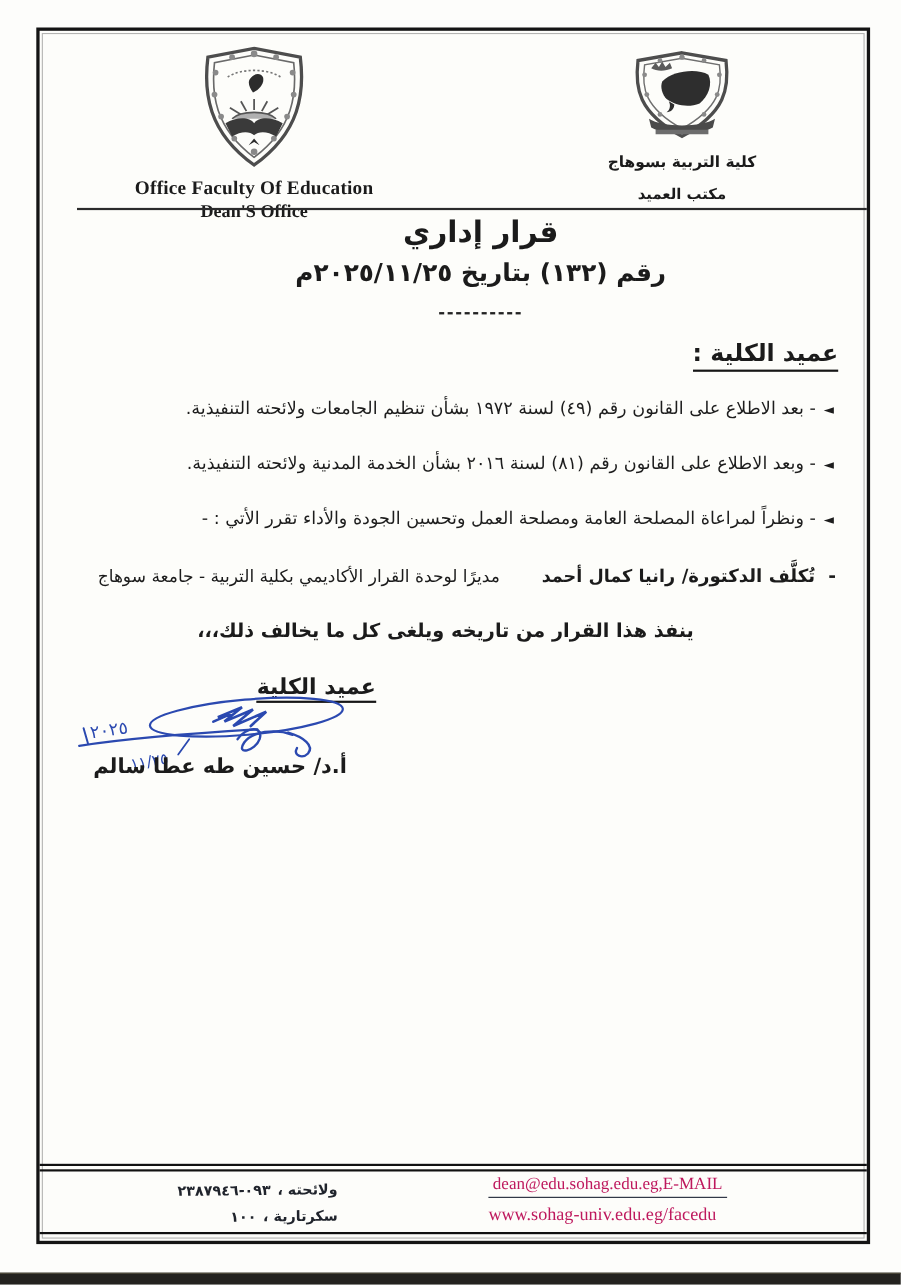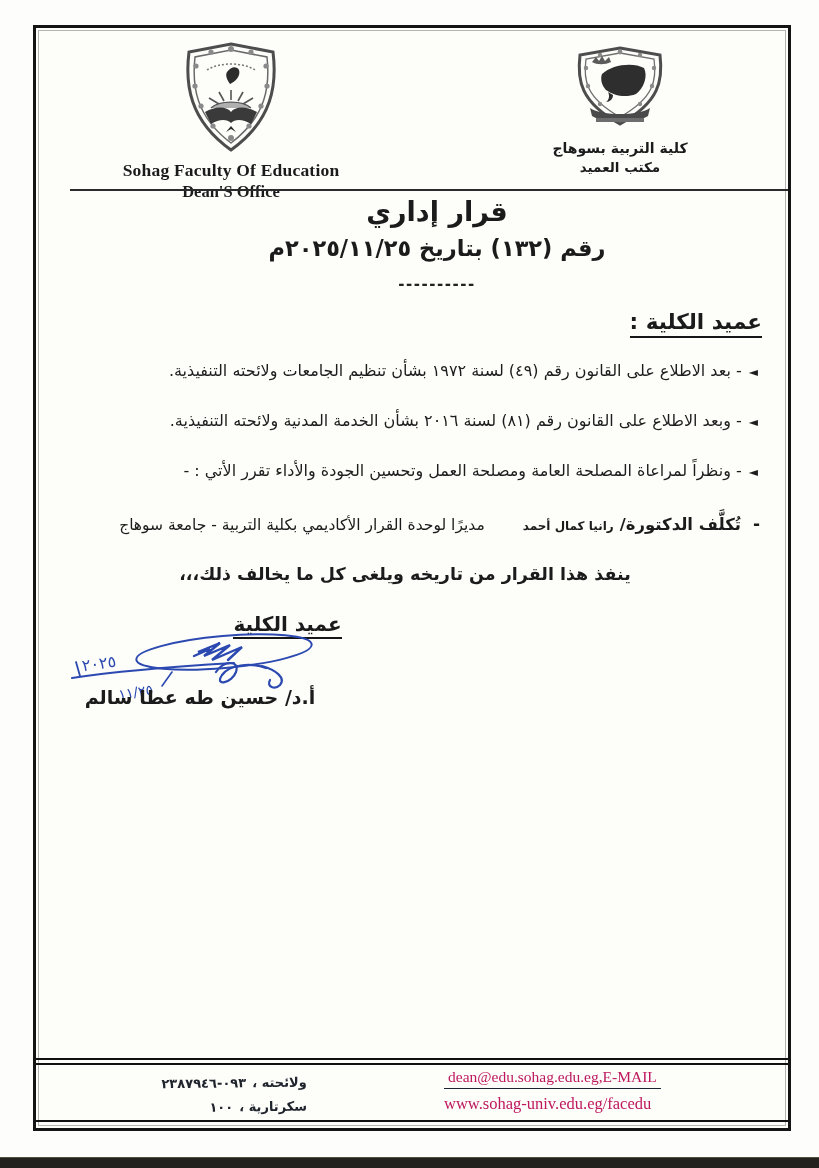--- a/index.html
+++ b/index.html
@@ -16,21 +16,21 @@
     position:absolute;left:2px;right:2px;top:2px;bottom:2px;
     border:1px solid #5a5a5a;opacity:.45;pointer-events:none;
   }
   
   .header-left{position:absolute;left:60px;top:14px;width:270px;text-align:center;}
   .header-right{position:absolute;left:484px;top:18px;width:200px;text-align:center;direction:rtl;}
   .emblem{display:block;margin:0 auto;}
   .en-cap1{font-family:"Liberation Serif",serif;font-weight:bold;font-size:17.5px;margin-top:6px;letter-spacing:.2px;}
   .en-cap2{font-family:"Liberation Serif",serif;font-weight:bold;font-size:16.5px;margin-top:1px;}
   .ar-cap1{font-weight:bold;font-size:14px;margin-top:8px;}
-  .ar-cap2{font-weight:bold;font-size:13.5px;margin-top:3px;}
+  .ar-cap2{font-weight:bold;font-size:13.5px;margin-top:13px;}
   .header-rule{position:absolute;left:34px;right:0px;top:161px;border-top:2px solid #2b2b2b;}
   
   .doc-title{position:absolute;left:0;right:0;top:168px;text-align:center;padding-left:50px;
     font-weight:bold;font-size:27px;direction:rtl;}
   .doc-subtitle{position:absolute;left:0;right:0;top:207px;text-align:center;padding-left:50px;
     font-weight:bold;font-size:22.5px;direction:rtl;}
   .doc-dashes{position:absolute;left:0;right:0;top:247px;text-align:center;padding-left:50px;
     font-weight:bold;font-size:15px;letter-spacing:1.5px;color:#222;}
   
   .section-heading{position:absolute;right:26px;top:281px;direction:rtl;font-weight:bold;font-size:21.5px;}
@@ -38,21 +38,21 @@
   
   .bullet{position:absolute;right:30px;direction:rtl;display:flex;align-items:flex-start;
     white-space:nowrap;font-size:16px;color:#1d1d1d;}
   .bullet .marker{font-size:12px;margin-left:7px;line-height:22px;}
   .b1{top:333px;} .b2{top:383px;} .b3{top:433px;}
   
   .decision{position:absolute;right:28px;left:20px;top:486px;direction:rtl;display:flex;
     align-items:baseline;white-space:nowrap;}
   .decision .d-dash{font-weight:bold;font-size:17px;margin-left:12px;}
   .decision .d-intro{font-size:16.5px;font-weight:600;}
-  .decision .d-name{font-weight:bold;font-size:12px;margin-right:6px;letter-spacing:.3px;}
+  .decision .d-name{font-weight:bold;font-size:16px;margin-right:6px;letter-spacing:.3px;}
   .decision .d-role{font-size:15.5px;margin-right:38px;}
   .enforcement{position:absolute;left:0;right:14px;top:536px;text-align:center;direction:rtl;
     font-weight:bold;font-size:17.5px;letter-spacing:.2px;}
   
   .sig-title{position:absolute;left:189px;top:584px;width:125px;text-align:center;direction:rtl;
     font-weight:bold;font-size:20px;}
   .sig-title span{border-bottom:2.5px solid #161616;padding-bottom:1px;}
   .sig-svg{position:absolute;left:30px;top:598px;}
   .sig-name{position:absolute;left:44px;top:658px;width:240px;text-align:center;direction:rtl;
     font-weight:bold;font-size:19px;}
@@ -103,21 +103,21 @@
             <line x1="38" y1="50" x2="43" y2="59"></line>
           <line x1="62" y1="50" x2="57" y2="59"></line>
             <line x1="28" y1="56" x2="38" y2="62"></line>
           <line x1="72" y1="56" x2="62" y2="62"></line>
         </g>
         <path d="M30 66 A22 10 0 0 1 70 66" fill="#b0b0b0" stroke="#555" stroke-width="1.4"></path>
         <path d="M24 70 C34 64 46 64 50 70 C54 64 66 64 76 70 L70 82 C62 77 54 77 50 81 C46 77 38 77 30 82 Z" fill="#3a3a3a"></path>
         <path d="M50 70 L50 84 L45 90 L50 87 L55 90 L50 84" fill="#2c2c2c"></path>
         <circle cx="50" cy="96" r="3" fill="#888"></circle>
       </svg>
-      <div class="en-cap1">Sohag Faculty Of Education</div>
+      <div class="en-cap1">Office Faculty Of Education</div>
       <div class="en-cap2">Dean'S Office</div>
     </div>
 
     <div class="header-right">
       <svg class="emblem" width="96" height="86" viewBox="0 0 96 86">
         <path d="M48 2 L88 9 C91 34 88 56 48 78 C8 56 5 34 8 9 Z" fill="none" stroke="#4d4d4d" stroke-width="3"></path>
         <path d="M48 7 L82 13 C85 34 82 52 48 71 C14 52 11 34 14 13 Z" fill="none" stroke="#6f6f6f" stroke-width="1.3"></path>
         <g fill="#8a8a8a">
           <circle cx="48" cy="6" r="2.4"></circle>
             <circle cx="28" cy="9" r="2.2"></circle>

